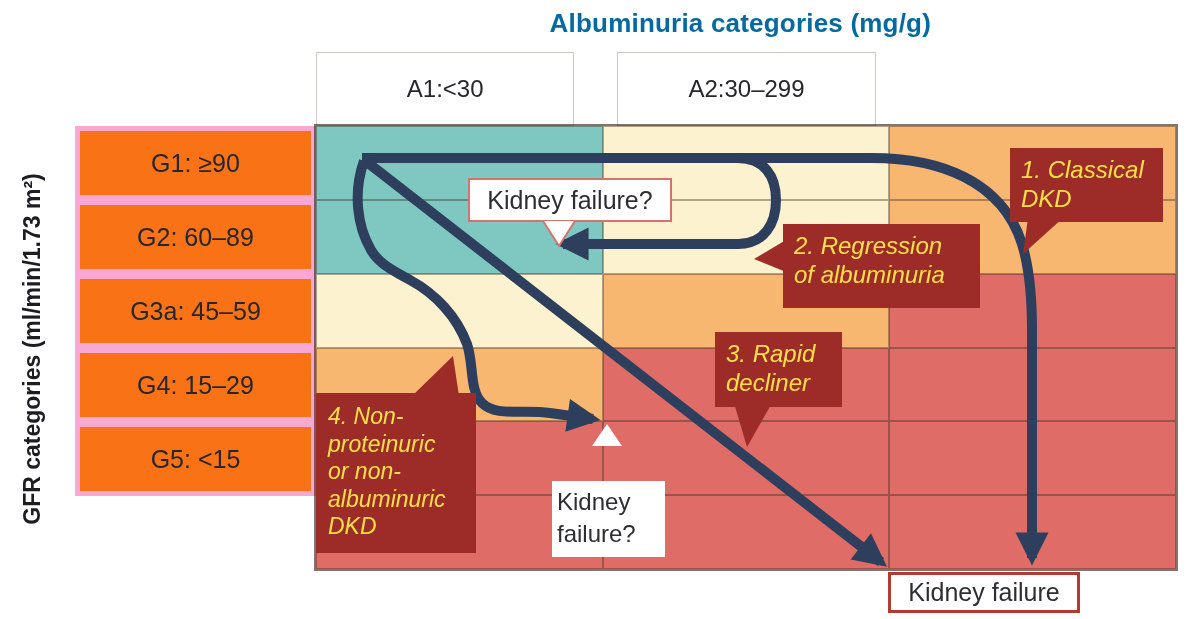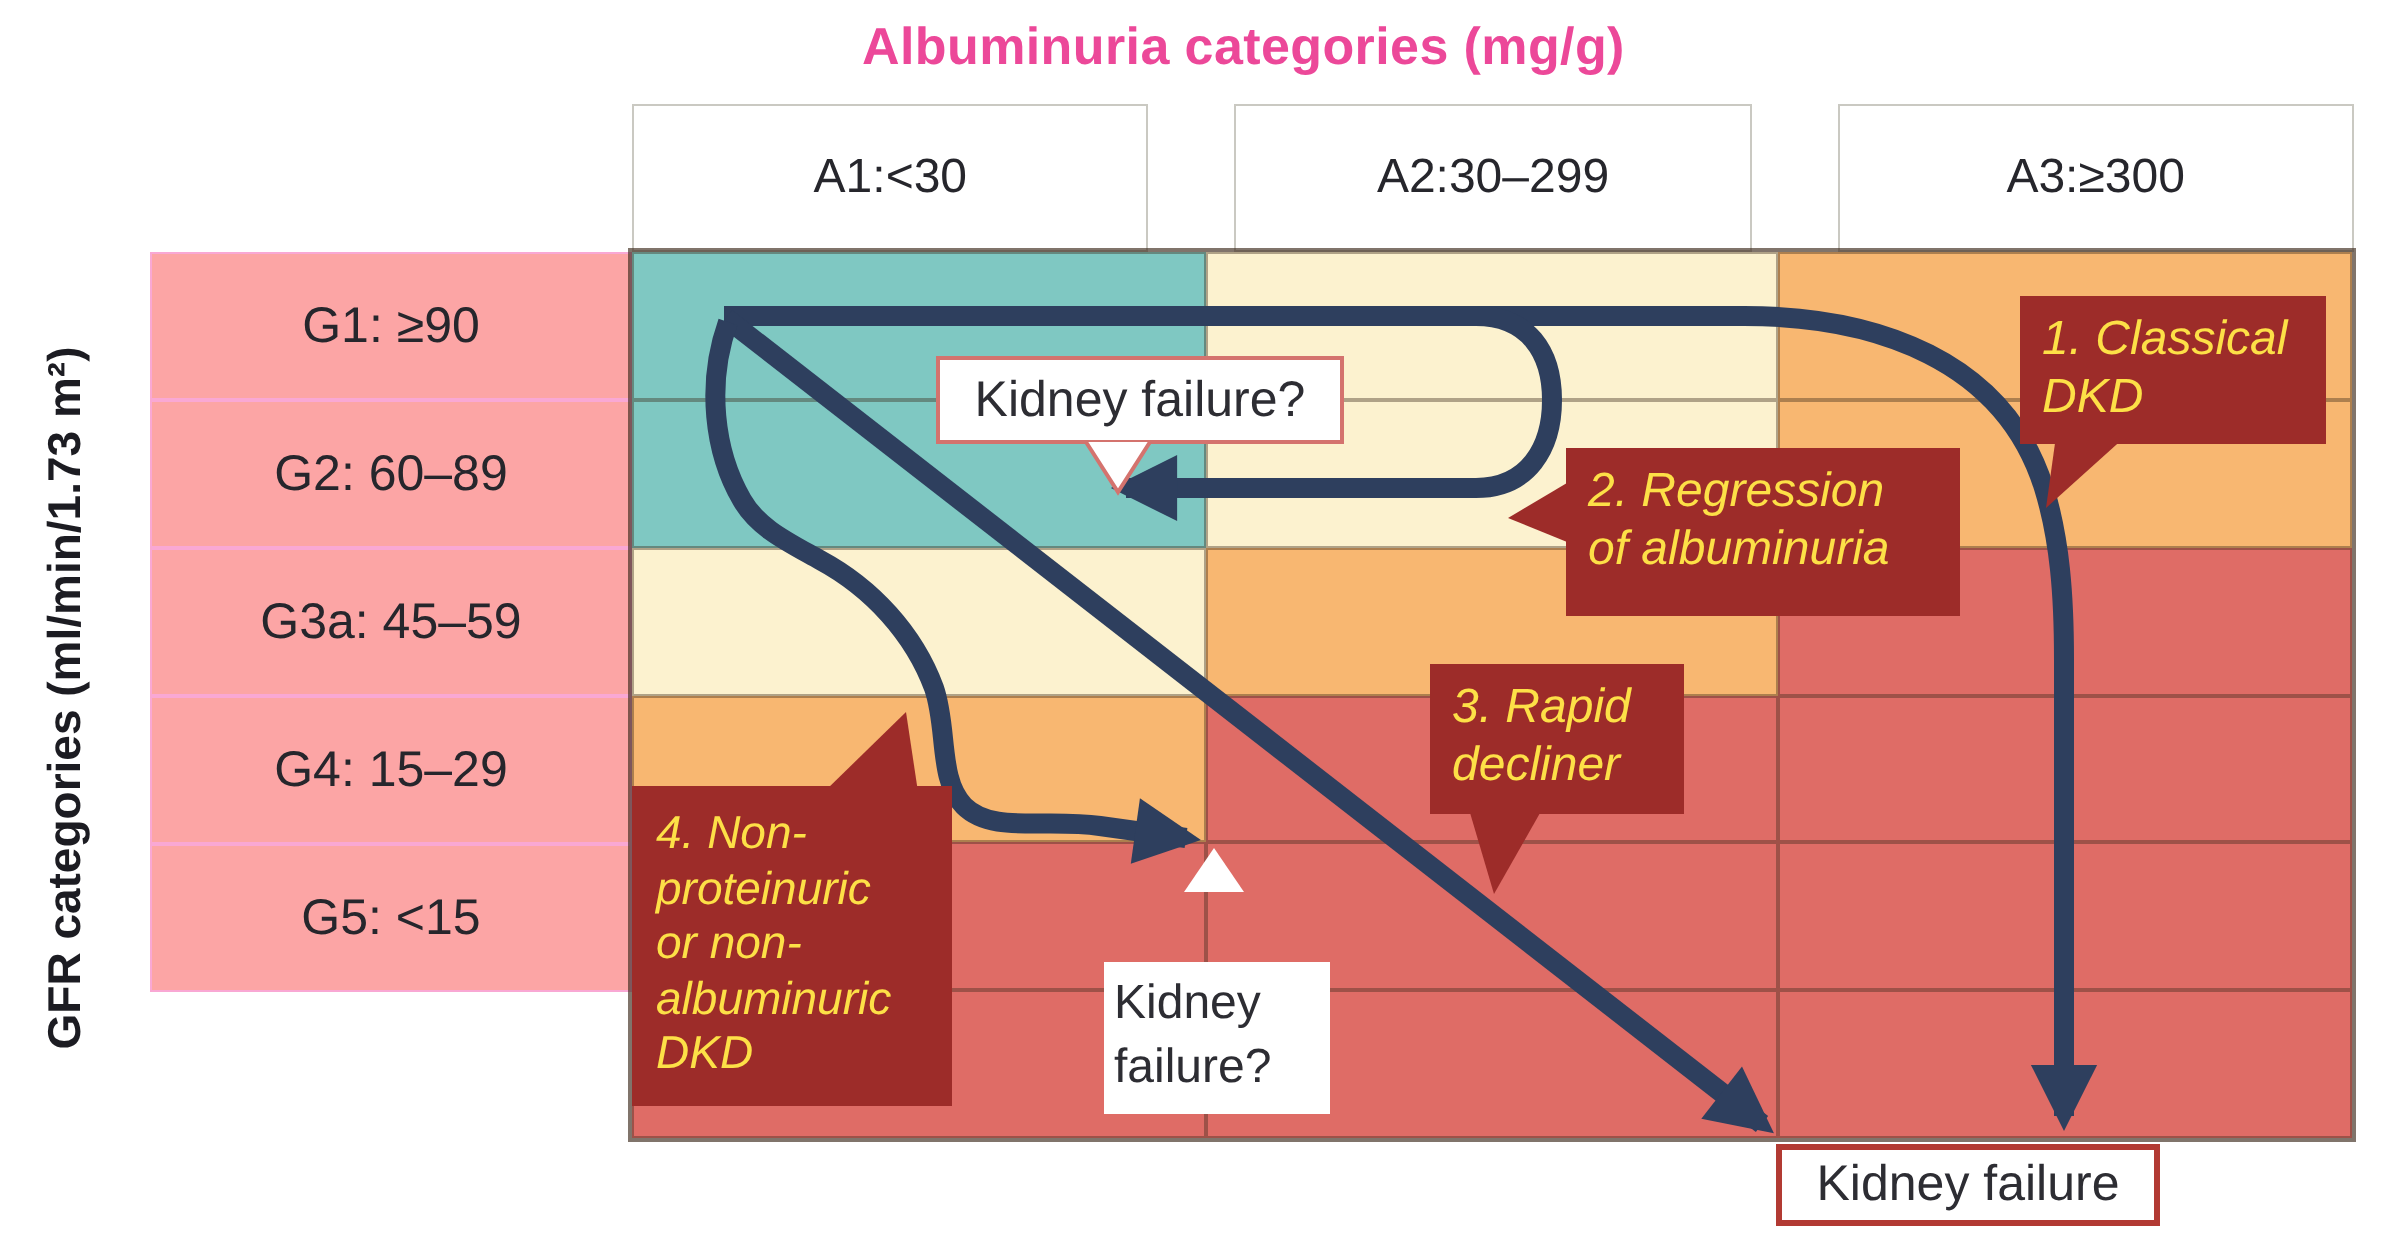--- a/index.html
+++ b/index.html
@@ -3,43 +3,43 @@
 <meta charset="utf-8">
 <style>
   html,body{margin:0;padding:0;background:#ffffff;}
   .stage{
     position:relative;width:1200px;height:619px;background:#ffffff;
     font-family:"Liberation Sans",sans-serif;overflow:hidden;
     -webkit-font-smoothing:antialiased;
   }
   .abs{position:absolute;box-sizing:border-box;}
   .title{
-    left:431px;top:8px;width:500px;text-align:left;
-    font-size:26px;font-weight:bold;color:#ec4899;letter-spacing:.2px;
+    left:431px;top:8px;width:500px;text-align:right;
+    font-size:26px;font-weight:bold;color:#0369a1;letter-spacing:.2px;
   }
   .gfr-label{
     left:-182px;top:335px;width:430px;height:28px;text-align:center;
     font-size:23px;font-weight:bold;color:#1c1c22;
     transform:rotate(-90deg);
   }
   .hdr-row{
     left:316px;top:52px;width:861px;height:74px;
     display:grid;grid-template-columns:repeat(3,1fr);z-index:1;gap:43px;
   }
   .hdr-cell{
     border:1px solid #cac9c2;background:#ffffff;
     display:flex;align-items:center;justify-content:center;
     font-size:24px;color:#26262c;
   }
   .row-labels{
     left:75px;top:126px;width:241px;height:444px;
     display:grid;grid-template-rows:repeat(6,1fr);z-index:1;
   }
   .row-cell{
-    border:1px solid #f9a8d4;background:#fca5a5;
+    border:5px solid #f9a8d4;background:#f97316;
     display:flex;align-items:center;justify-content:center;
     font-size:25px;color:#26262c;
   }
   .cell-grid{
     left:314px;top:124px;width:864px;height:447px;
     display:grid;grid-template-columns:repeat(3,1fr);grid-template-rows:repeat(6,1fr);
     border:2px solid rgba(60,42,28,.65);z-index:2;
   }
   .cell{box-shadow:inset 0 0 0 1px rgba(60,42,28,.40);}
   .overlay{left:0;top:0;width:1200px;height:619px;z-index:3;pointer-events:none;}
@@ -68,21 +68,20 @@
 
 <div class="stage">
 
   <div class="abs title">Albuminuria categories (mg/g)</div>
 
   <div class="abs gfr-label">GFR categories (ml/min/1.73 m²)</div>
 
   <div class="abs hdr-row">
     <div class="hdr-cell">A1:&lt;30</div>
     <div class="hdr-cell">A2:30–299</div>
-    <div class="hdr-cell">A3:≥300</div>
   </div>
 
   <div class="abs row-labels">
     <div class="row-cell">G1: ≥90</div>
     <div class="row-cell">G2: 60–89</div>
     <div class="row-cell">G3a: 45–59</div>
     <div class="row-cell">G4: 15–29</div>
     <div class="row-cell">G5: &lt;15</div>
   </div>
 

